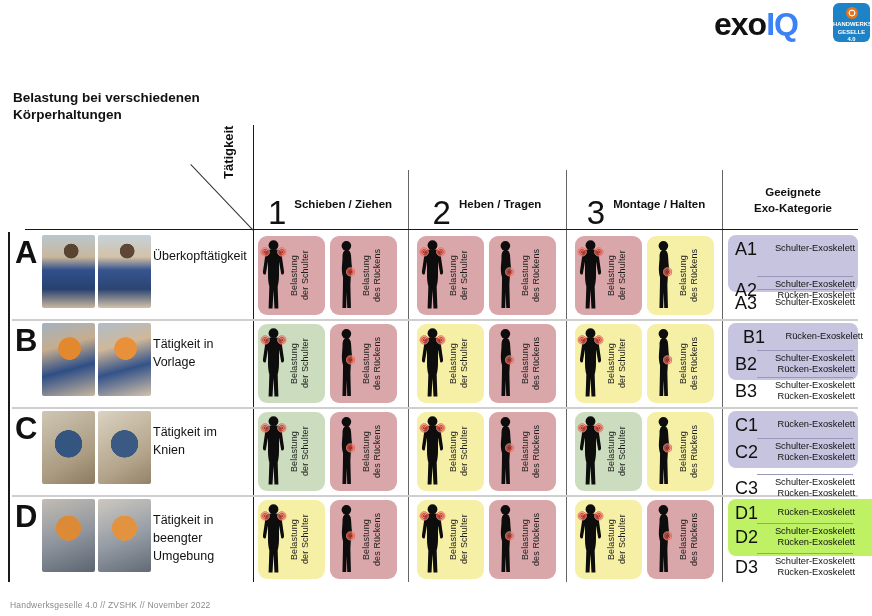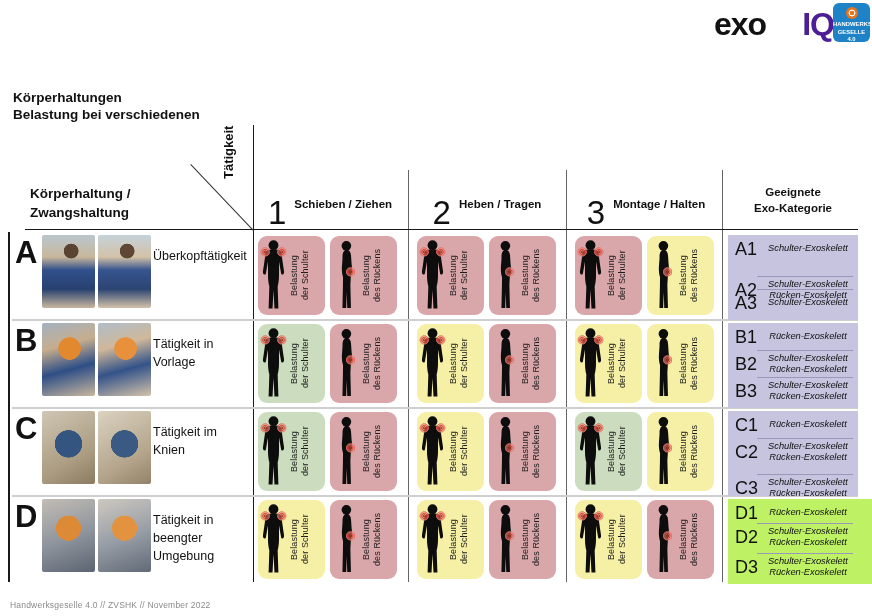--- a/index.html
+++ b/index.html
@@ -1,21 +1,21 @@
 <!DOCTYPE html>
 <html><head>
 <meta charset="utf-8">
 <style>
   html,body { margin:0; padding:0; background:#fff; }
   .page { position:relative; width:872px; height:616px; background:#ffffff; overflow:hidden;
           font-family:"Liberation Sans", sans-serif; color:#111; }
 
   
   .logo { position:absolute; left:714px; top:6px; font-size:32px; font-weight:600; letter-spacing:-1px; }
-  .logo .iq { color:#4c1d95;margin-left:36px; }
+  .logo .iq { color:#3b82f6; }
   .badge { position:absolute; left:833px; top:3px; width:37px; height:39px; background:#1d83c6;
            border-radius:6px; color:#fff; text-align:center; font-size:5.9px; font-weight:700; line-height:1.3; }
   .badge .ring { width:12px; height:12px; margin:4px auto 2px; border-radius:50%;
                  background:radial-gradient(circle,#e8731c 0 2px,#fff 2.6px 3.4px,#e8731c 3.6px); }
 
   
   .title { position:absolute; left:13px; top:62px; font-size:23px; font-weight:700; }
   .subtitle { position:absolute; left:13px; top:90px; font-size:13.5px; font-weight:700; line-height:1.25; }
   .taetigkeit { position:absolute; left:221px; top:121px; height:58px; writing-mode:vertical-rl;
                 transform:rotate(180deg); font-size:13px; font-weight:700; }
@@ -61,52 +61,48 @@
   .panel { position:absolute; top:4px; width:67px; height:79px; border-radius:9px; }
   .panel svg { position:absolute; top:4px; overflow:visible; }
   .panel svg.front { left:2px; }
   .panel svg.side { left:8px; }
   .plabel { position:absolute; right:0; top:3px; bottom:3px; width:36px;
             writing-mode:vertical-rl; transform:rotate(180deg); text-align:center;
             font-size:9px; line-height:1.25; font-weight:500; color:#1c1c1c; }
   .plabel div { letter-spacing:0.1px; }
 
   
-  .reco { position:absolute; left:728px; top:3px; width:130px; height:85px; border-radius:0; }
+  .reco { position:absolute; left:728px; top:3px; width:130px; height:57px; border-radius:8px; }
   .recorow { position:absolute; left:0; width:130px; height:27px; }
   .recorow + .recorow::before { content:""; position:absolute; left:29px; right:5px; top:0;
             border-top:1px solid #9a97ba; }
   .rcode { position:absolute; left:7px; top:50%; transform:translateY(-50%); font-size:18px; font-weight:500; }
   .rlines { position:absolute; left:33px; right:3px; top:50%; transform:translateY(-50%);
-            text-align:center; font-size:9.3px; font-weight:500; line-height:1.2;font-style:italic; }
+            text-align:right; font-size:9.3px; font-weight:500; line-height:1.2; }
 
   .footer { position:absolute; left:10px; top:600px; font-size:8.5px; color:#8a8a8a; letter-spacing:0.2px; }
 </style>
 </head>
 <body>
 
 <div class="page">
 
   <div class="logo"><span>exo</span><span class="iq">IQ</span></div>
   <div class="badge">
     <div class="ring"></div>
     <div>HANDWERKS</div>
     <div>GESELLE 4.0</div>
   </div>
 
   <div class="subtitle">
+    <div>Belastung bei verschiedenen</div>
     <div>Körperhaltungen</div>
-    <div>Belastung bei verschiedenen</div>
   </div>
 
   <div class="taetigkeit">Tätigkeit</div>
-  <div class="khead">
-    <div>Körperhaltung /</div>
-    <div>Zwangshaltung</div>
-  </div>
 
   <div class="colhead" style="left:330px">
     <span class="num">1</span>
     <span class="clabel">Schieben / Ziehen</span>
   </div>
   <div class="colhead" style="left:487px">
     <span class="num">2</span>
     <span class="clabel">Heben / Tragen</span>
   </div>
   <div class="colhead" style="left:646px">
@@ -401,21 +397,21 @@
               <circle r="4.2" fill="none" stroke="#cc2f1d" stroke-width="1.5"></circle>
               <circle r="1.8" fill="none" stroke="#991104" stroke-width="1.5"></circle>
             </g>
           </svg>
           <div class="plabel">
             <div>Belastung</div>
             <div>des Rückens</div>
           </div>
         </div>
         <div class="reco" style="background: rgb(198, 196, 223);">
-          <div class="recorow" style="top: 0px;">
+          <div class="recorow" style="top: 0px; margin-left: 8px;">
             <div class="rcode">B1</div>
             <div class="rlines">Rücken-Exoskelett</div>
           </div>
           <div class="recorow" style="top: 27px;">
             <div class="rcode">B2</div>
             <div class="rlines">Schulter-Exoskelett<br>Rücken-Exoskelett</div>
           </div>
           <div class="recorow" style="top: 54px;">
             <div class="rcode">B3</div>
             <div class="rlines">Schulter-Exoskelett<br>Rücken-Exoskelett</div>

